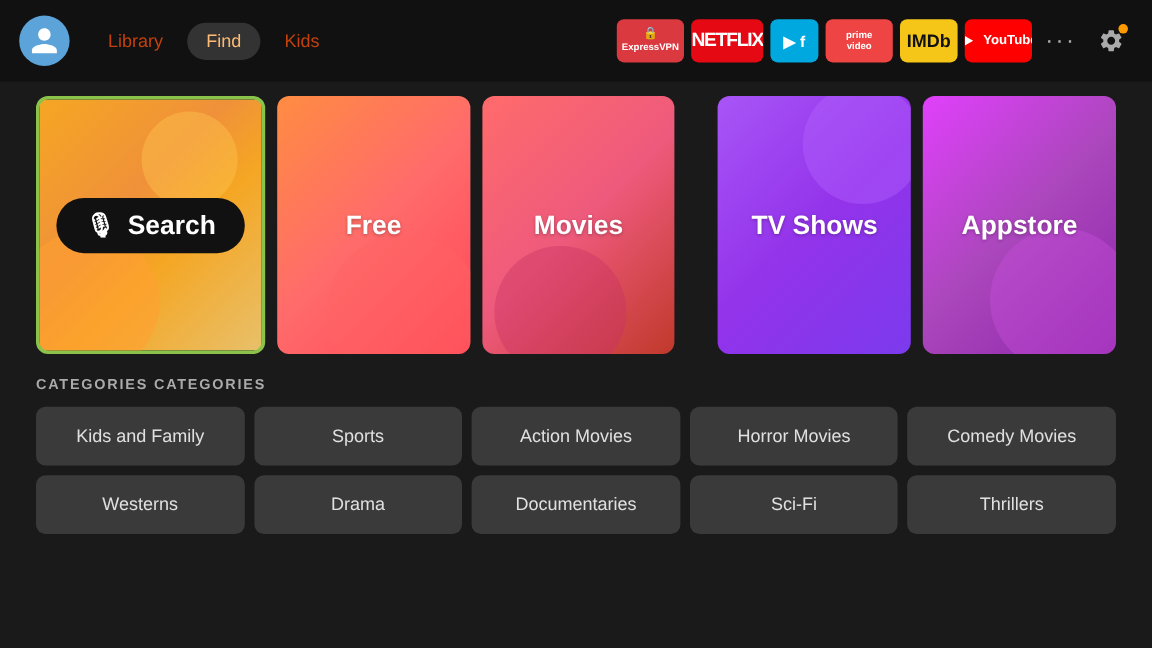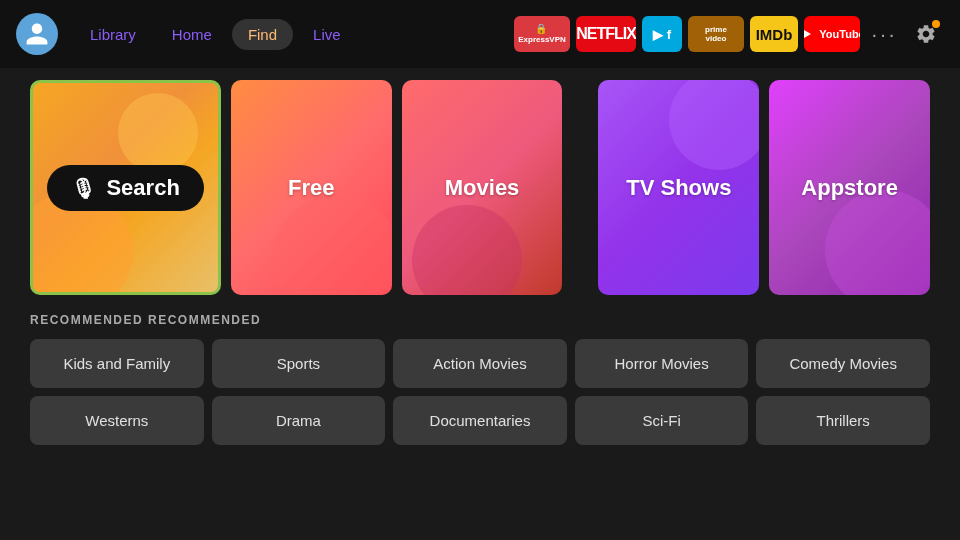--- a/index.html
+++ b/index.html
@@ -36,21 +36,21 @@
     .nav-links {
       display: flex;
       gap: 4px;
       margin-left: 8px;
     }
     .nav-link {
       padding: 7px 16px;
       border-radius: 20px;
       font-size: 15px;
       cursor: pointer;
-      color: #8b5cf6;
+      color: #c2410c;
       background: transparent;
       border: none;
     }
     .nav-link.active {
       background: #333;
       color: #fdba74;
     }
 
     .app-icons {
       display: flex;
@@ -66,21 +66,21 @@
       justify-content: center;
       font-size: 11px;
       font-weight: bold;
       cursor: pointer;
       overflow: hidden;
       flex-shrink: 0;
     }
     .app-icon.expressvpn { background: #da3940; color: white; width: 56px; font-size: 9px; }
     .app-icon.netflix { background: #e50914; color: white; width: 60px; font-size: 16px; letter-spacing: -1px; }
     .app-icon.freevee { background: #00a8e0; color: white; width: 40px; }
-    .app-icon.primevideo { background: #a16207; color: white; width: 56px; font-size: 9px; }
+    .app-icon.primevideo { background: #ef4444; color: white; width: 56px; font-size: 9px; }
     .app-icon.imdb { background: #f5c518; color: #111; width: 48px; font-size: 13px; font-weight: 900; }
     .app-icon.youtube { background: #ff0000; color: white; width: 56px; font-size: 11px; }
     .more-btn {
       width: 36px;
       height: 36px;
       display: flex;
       align-items: center;
       justify-content: center;
       cursor: pointer;
       color: #aaa;
@@ -328,23 +328,22 @@
 
 <nav class="top-nav">
   <div class="avatar">
     <svg viewBox="0 0 24 24">
         <path d="M12 12c2.7 0 4.8-2.1 4.8-4.8S14.7 2.4 12 2.4 7.2 4.5 7.2 7.2 9.3 12 12 12zm0 2.4c-3.2 0-9.6 1.6-9.6 4.8v2.4h19.2v-2.4c0-3.2-6.4-4.8-9.6-4.8z"></path>
       </svg>
   </div>
 
   <div class="nav-links">
     <button class="nav-link">Library</button>
-    <button class="nav-link">Home</button>
     <button class="nav-link active">Find</button>
-    <button class="nav-link">Live</button>
+    <button class="nav-link">Kids</button>
   </div>
 
   <div class="app-icons">
     <div class="app-icon expressvpn">
       <div class="expressvpn-inner">
         <span class="top">🔒</span>
         <span>ExpressVPN</span>
       </div>
     </div>
     <div class="app-icon netflix">
@@ -398,21 +397,21 @@
       <span class="tile-label">TV Shows</span>
     </div>
 
     <div class="tile tile-appstore">
       <span class="tile-label">Appstore</span>
     </div>
 
   </div>
 
   <div class="recommended-section">
-    <div class="section-title">RECOMMENDED RECOMMENDED</div>
+    <div class="section-title">CATEGORIES CATEGORIES</div>
     <div class="category-grid">
       <button class="category-btn">Kids and Family</button>
       <button class="category-btn">Sports</button>
       <button class="category-btn">Action Movies</button>
       <button class="category-btn">Horror Movies</button>
       <button class="category-btn">Comedy Movies</button>
       <button class="category-btn">Westerns</button>
       <button class="category-btn">Drama</button>
       <button class="category-btn">Documentaries</button>
       <button class="category-btn">Sci-Fi</button>

